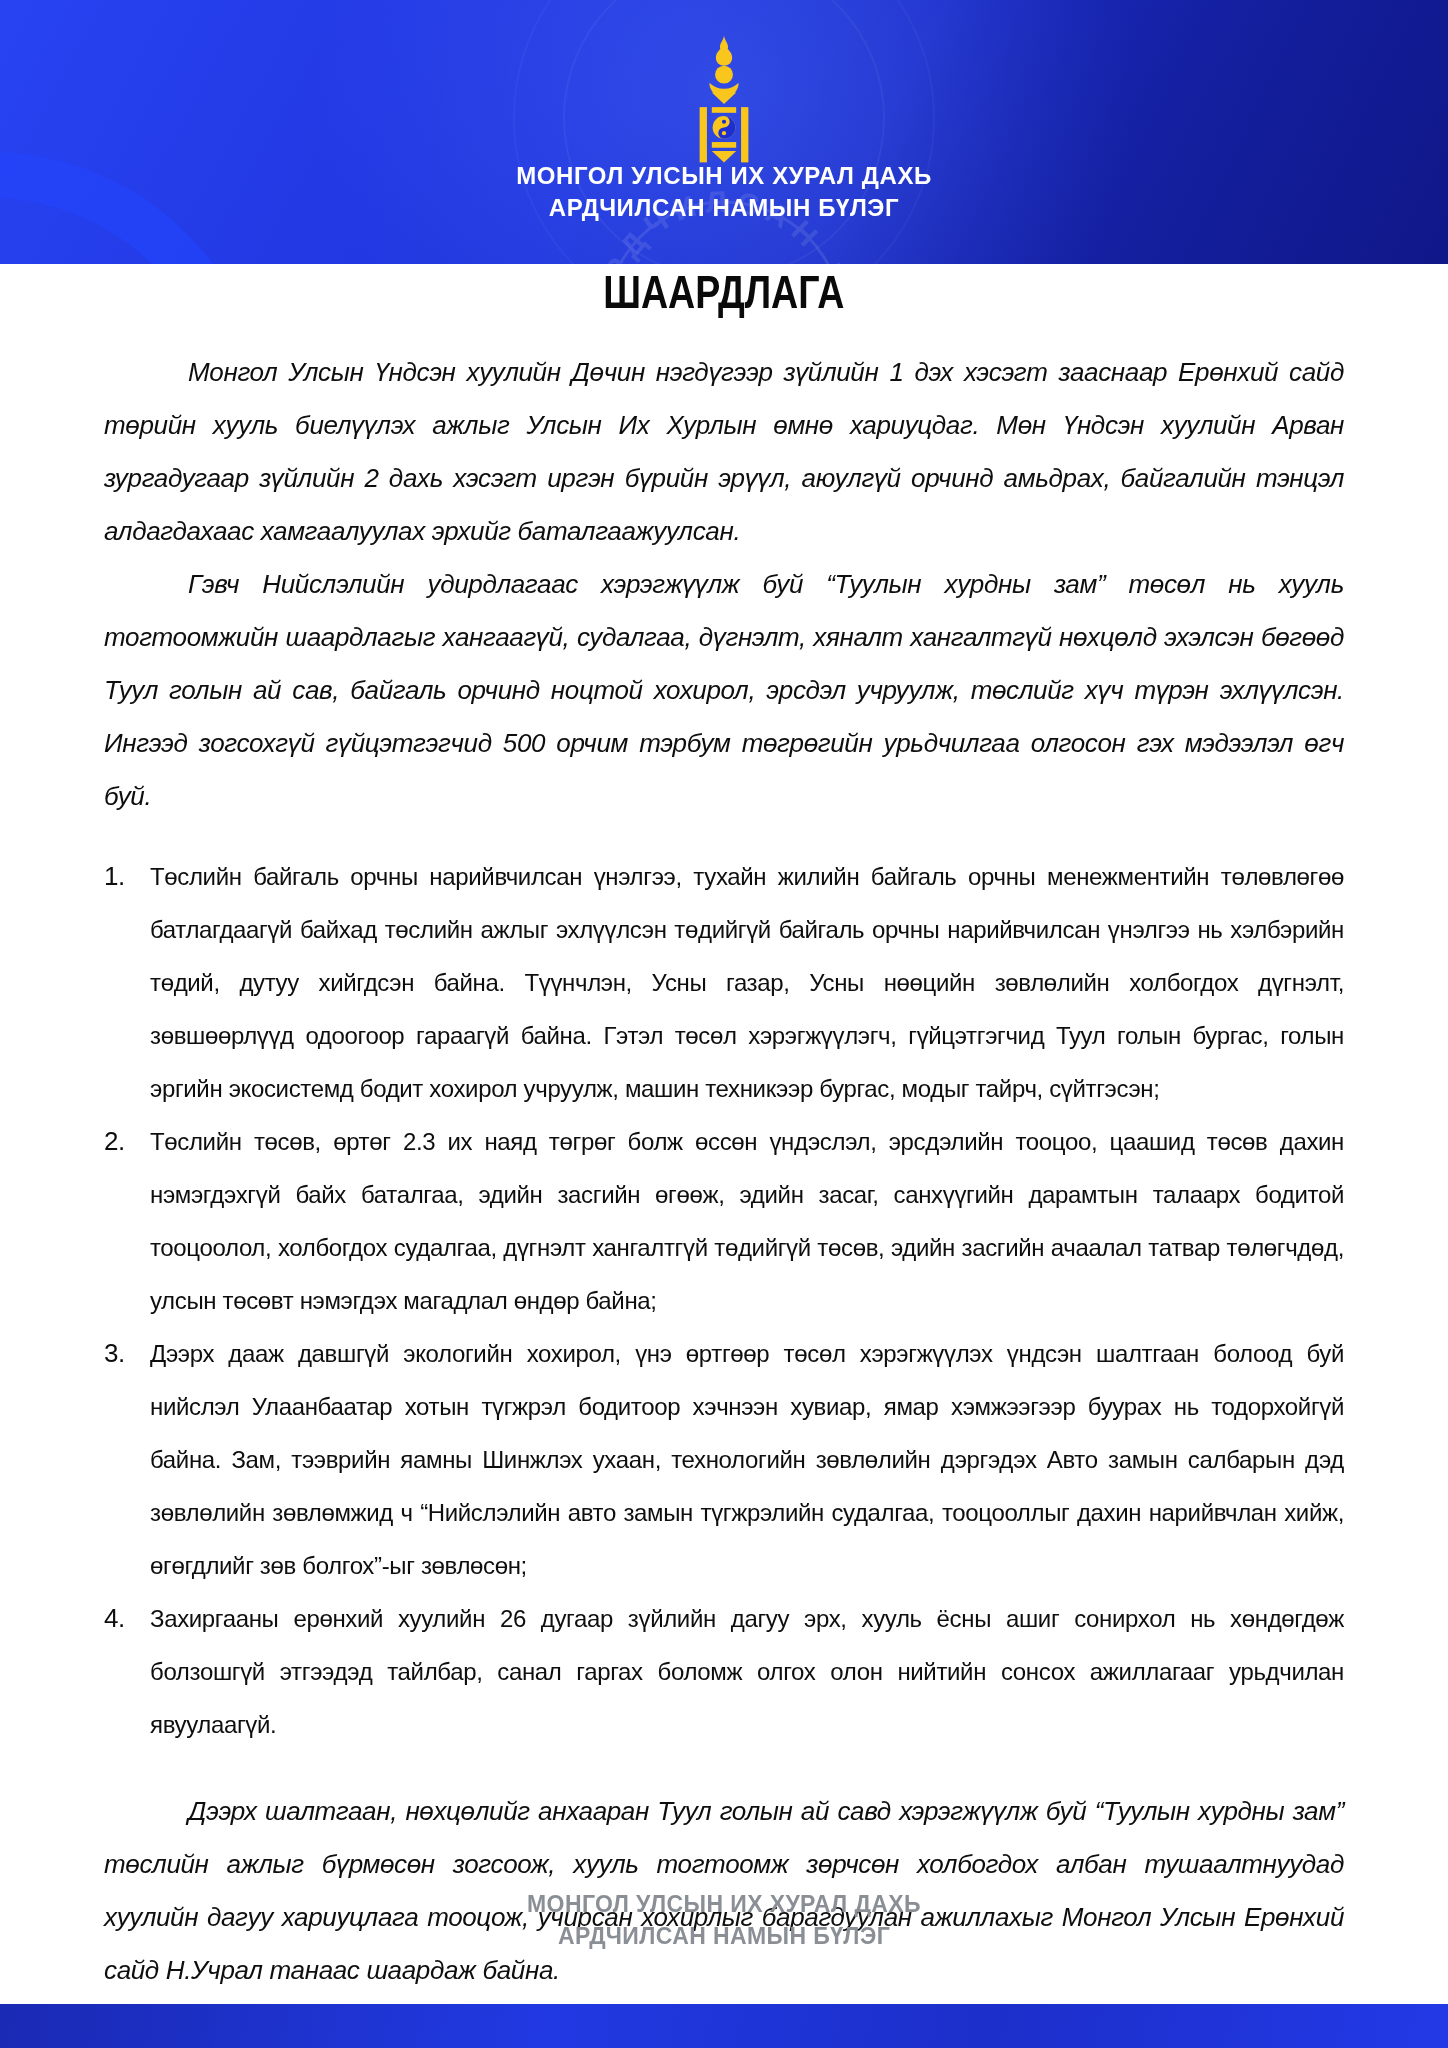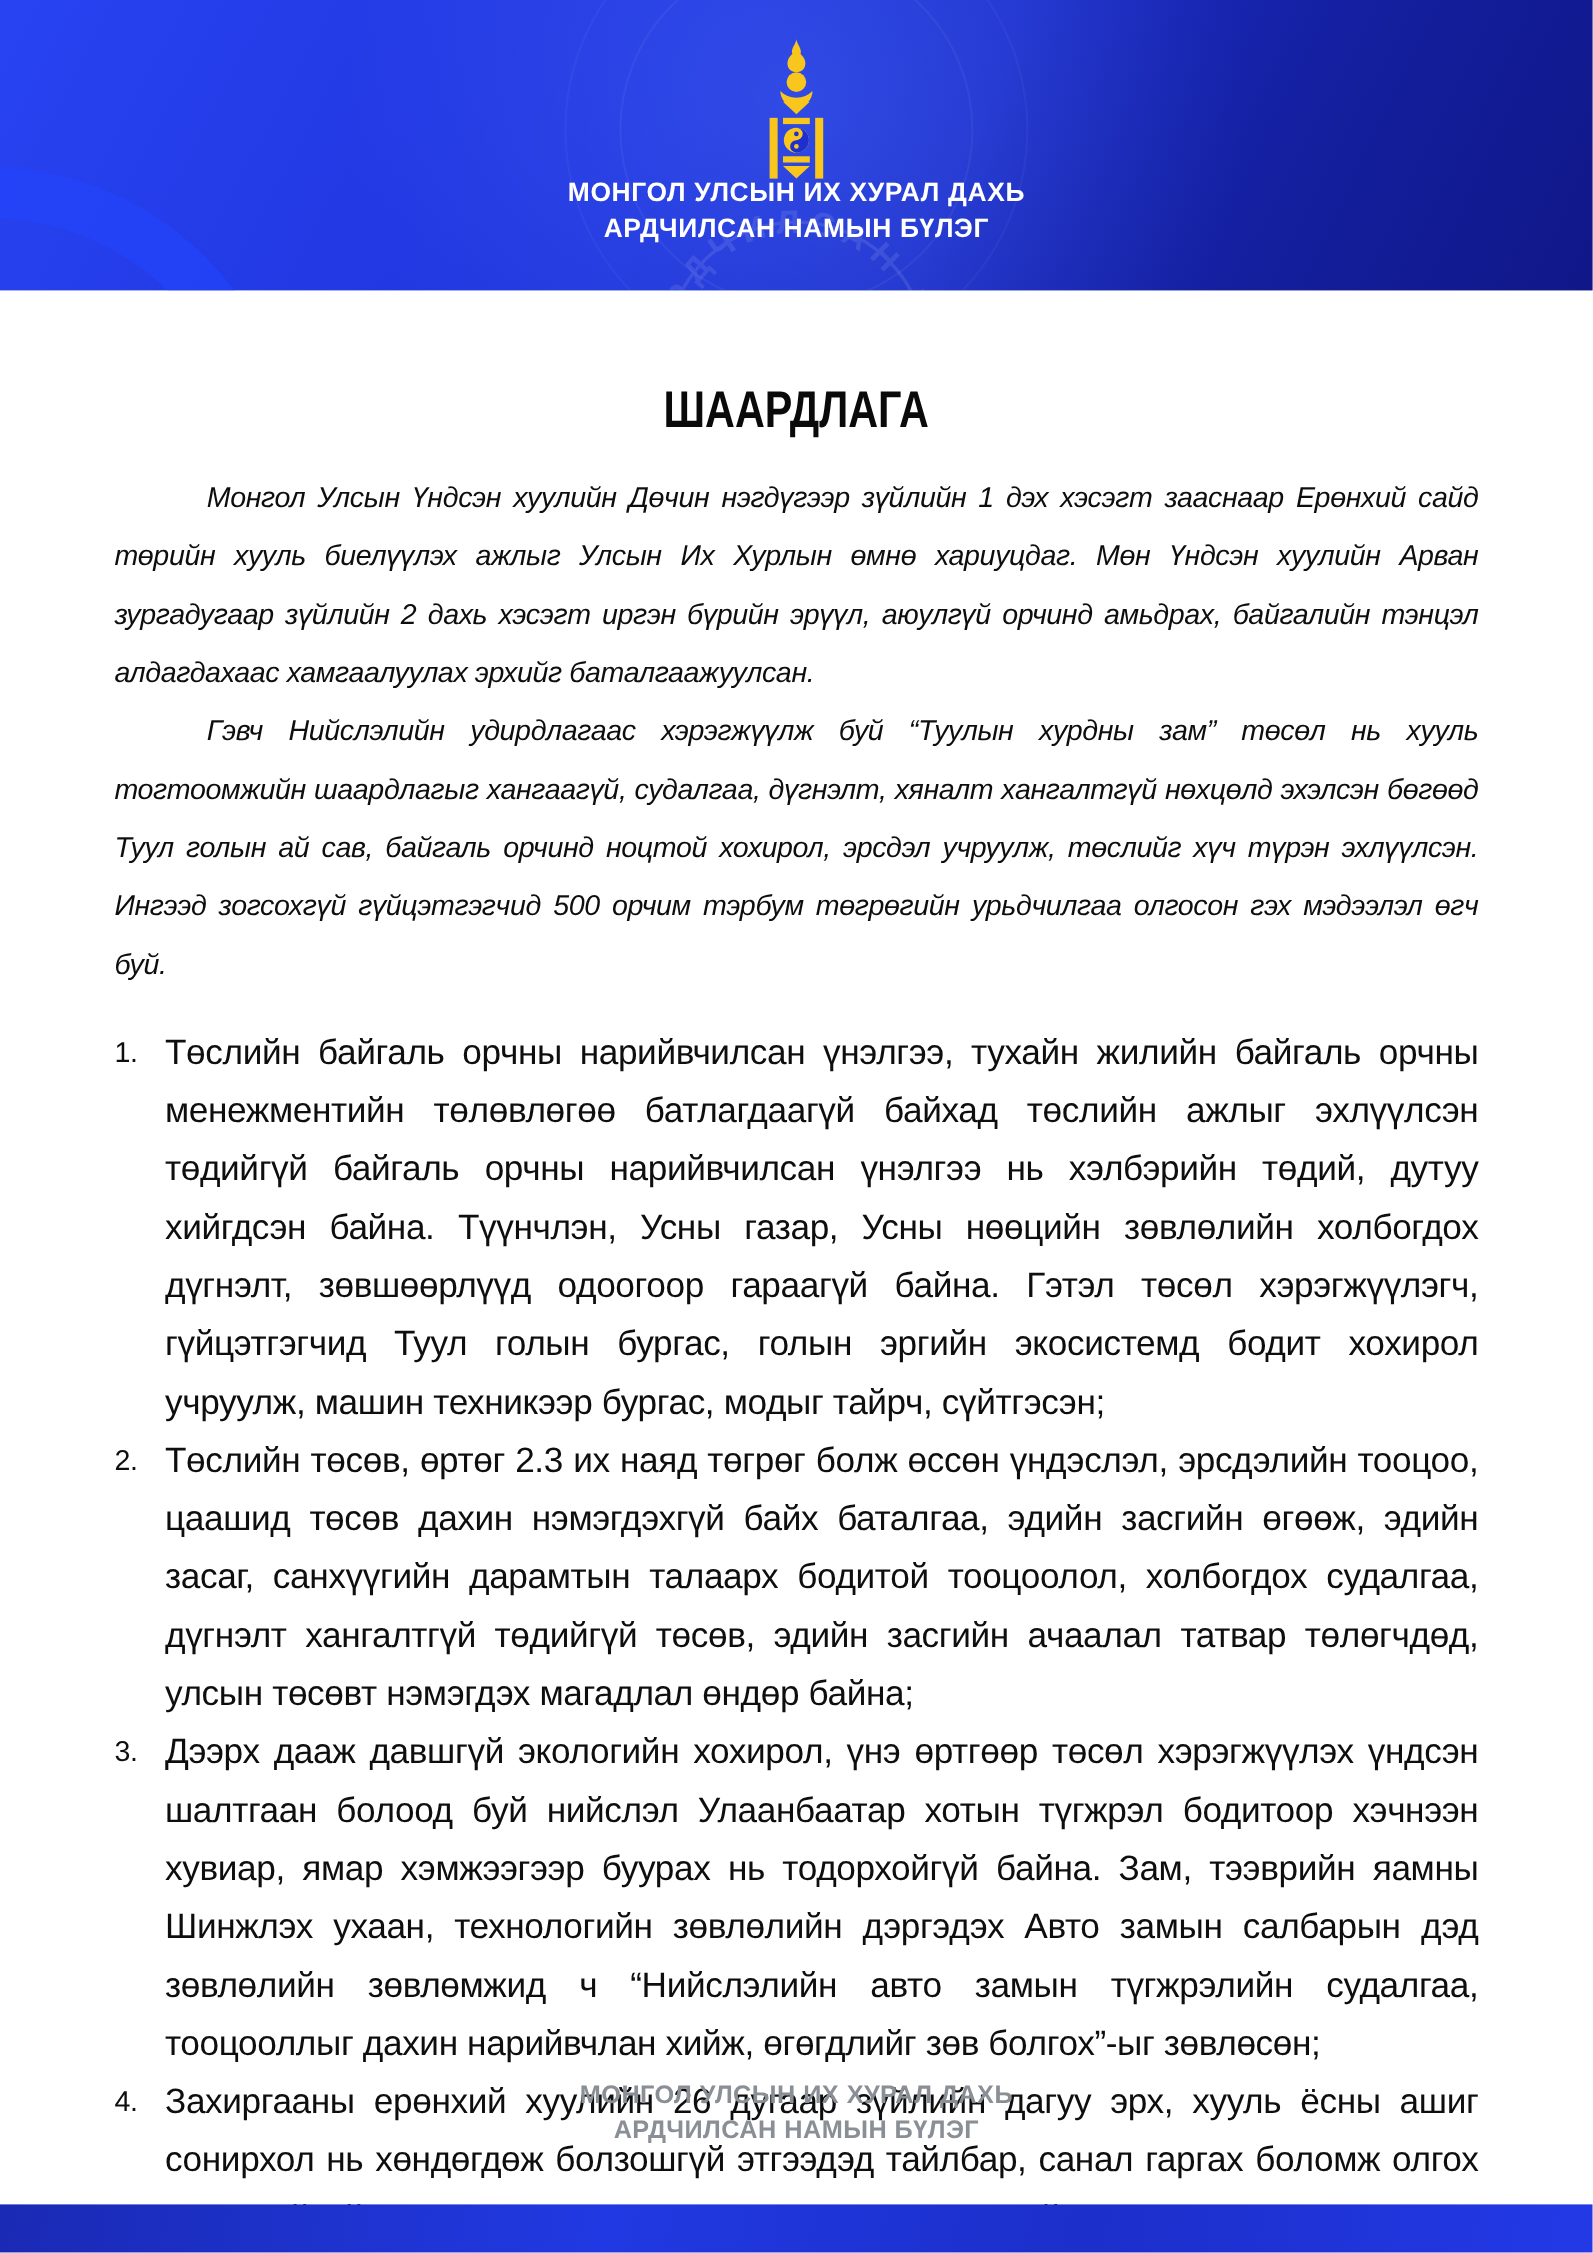--- a/index.html
+++ b/index.html
@@ -13,30 +13,30 @@
        background:radial-gradient(circle at 50% 34%, rgba(80,115,255,.38) 0%, rgba(80,115,255,0) 55%);}
   .hdr .streak{position:absolute;inset:0;
        background:linear-gradient(295deg, rgba(8,14,120,.45) 0%, rgba(8,14,120,.28) 22%, rgba(8,14,120,0) 40%);}
   .hdr svg.deco{position:absolute;left:0;top:0;}
   .emblem{position:absolute;left:50%;top:34px;transform:translateX(-50%);}
   .org{position:absolute;left:0;right:0;top:160px;text-align:center;color:#ffffff;
        font-size:24px;line-height:32px;font-weight:700;letter-spacing:.6px;}
 
   
   .doc{padding:0 104px;color:#0e0e0e;}
-  .doc-title{margin:0;padding-top:80px;height:70px;text-align:center;}
+  .doc-title{margin:0;height:70px;text-align:center;}
   .doc-title span{display:inline-block;font-size:47px;font-weight:700;letter-spacing:0;
        transform:scaleX(.8);transform-origin:center;color:#0a0a0a;}
   .para{margin:0;font-size:26px;line-height:53px;text-align:justify;letter-spacing:-.35px;
        text-indent:84px;font-style:italic;}
   .doc .first{margin-top:12px;}
   .list{margin-top:27px;}
   .list-item{display:flex;}
   .li-num{flex:none;width:46px;font-size:26px;line-height:53px;letter-spacing:-.35px;}
-  .li-text{flex:1;font-size:32px;line-height:53px;text-align:justify;letter-spacing:-.35px;}
+  .li-text{flex:1;font-size:24px;line-height:53px;text-align:justify;letter-spacing:-.35px;}
   .closing{margin-top:34px;}
 
   
   .footer-text{position:absolute;left:0;right:0;top:1888px;text-align:center;color:#8a8f96;
        font-size:23px;line-height:32px;font-weight:700;letter-spacing:.4px;}
   .bottom-bar{position:absolute;left:0;top:2004px;width:100%;height:44px;
        background:linear-gradient(100deg,#1a2ab4 0%,#2139e2 38%,#1c2fca 68%,#2339e6 100%);}
 </style>
 </head>
 <body>

